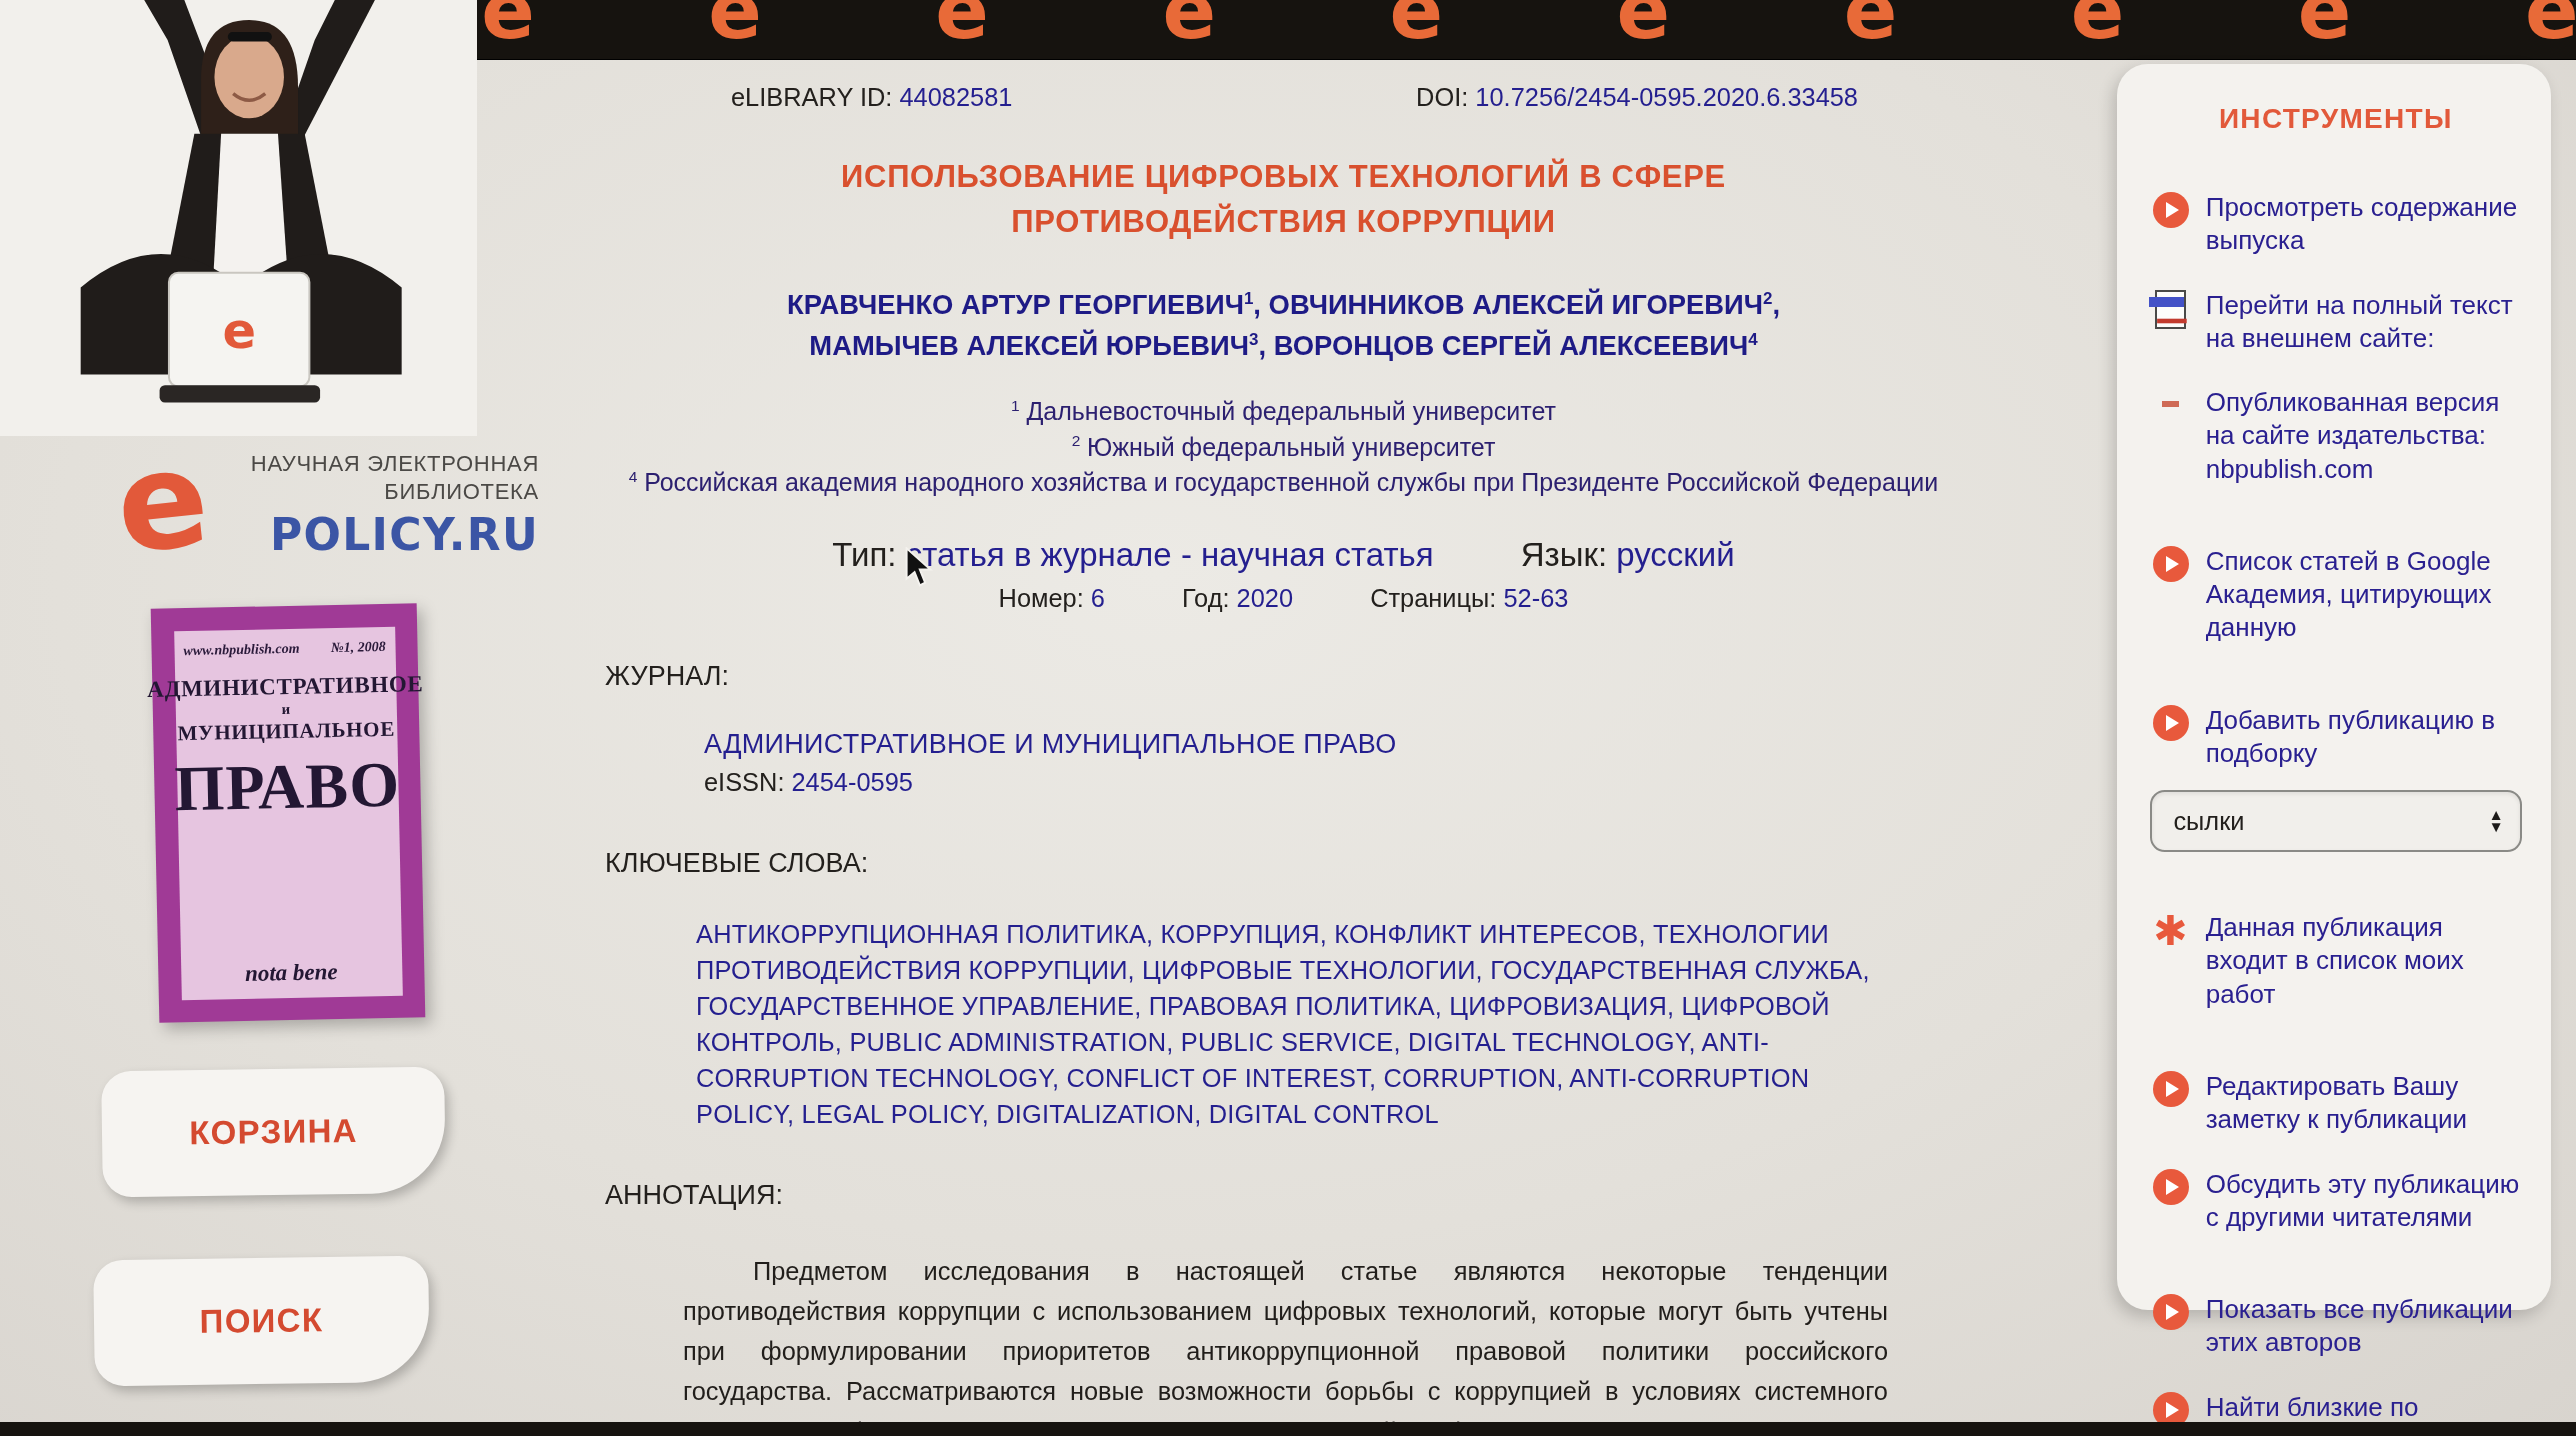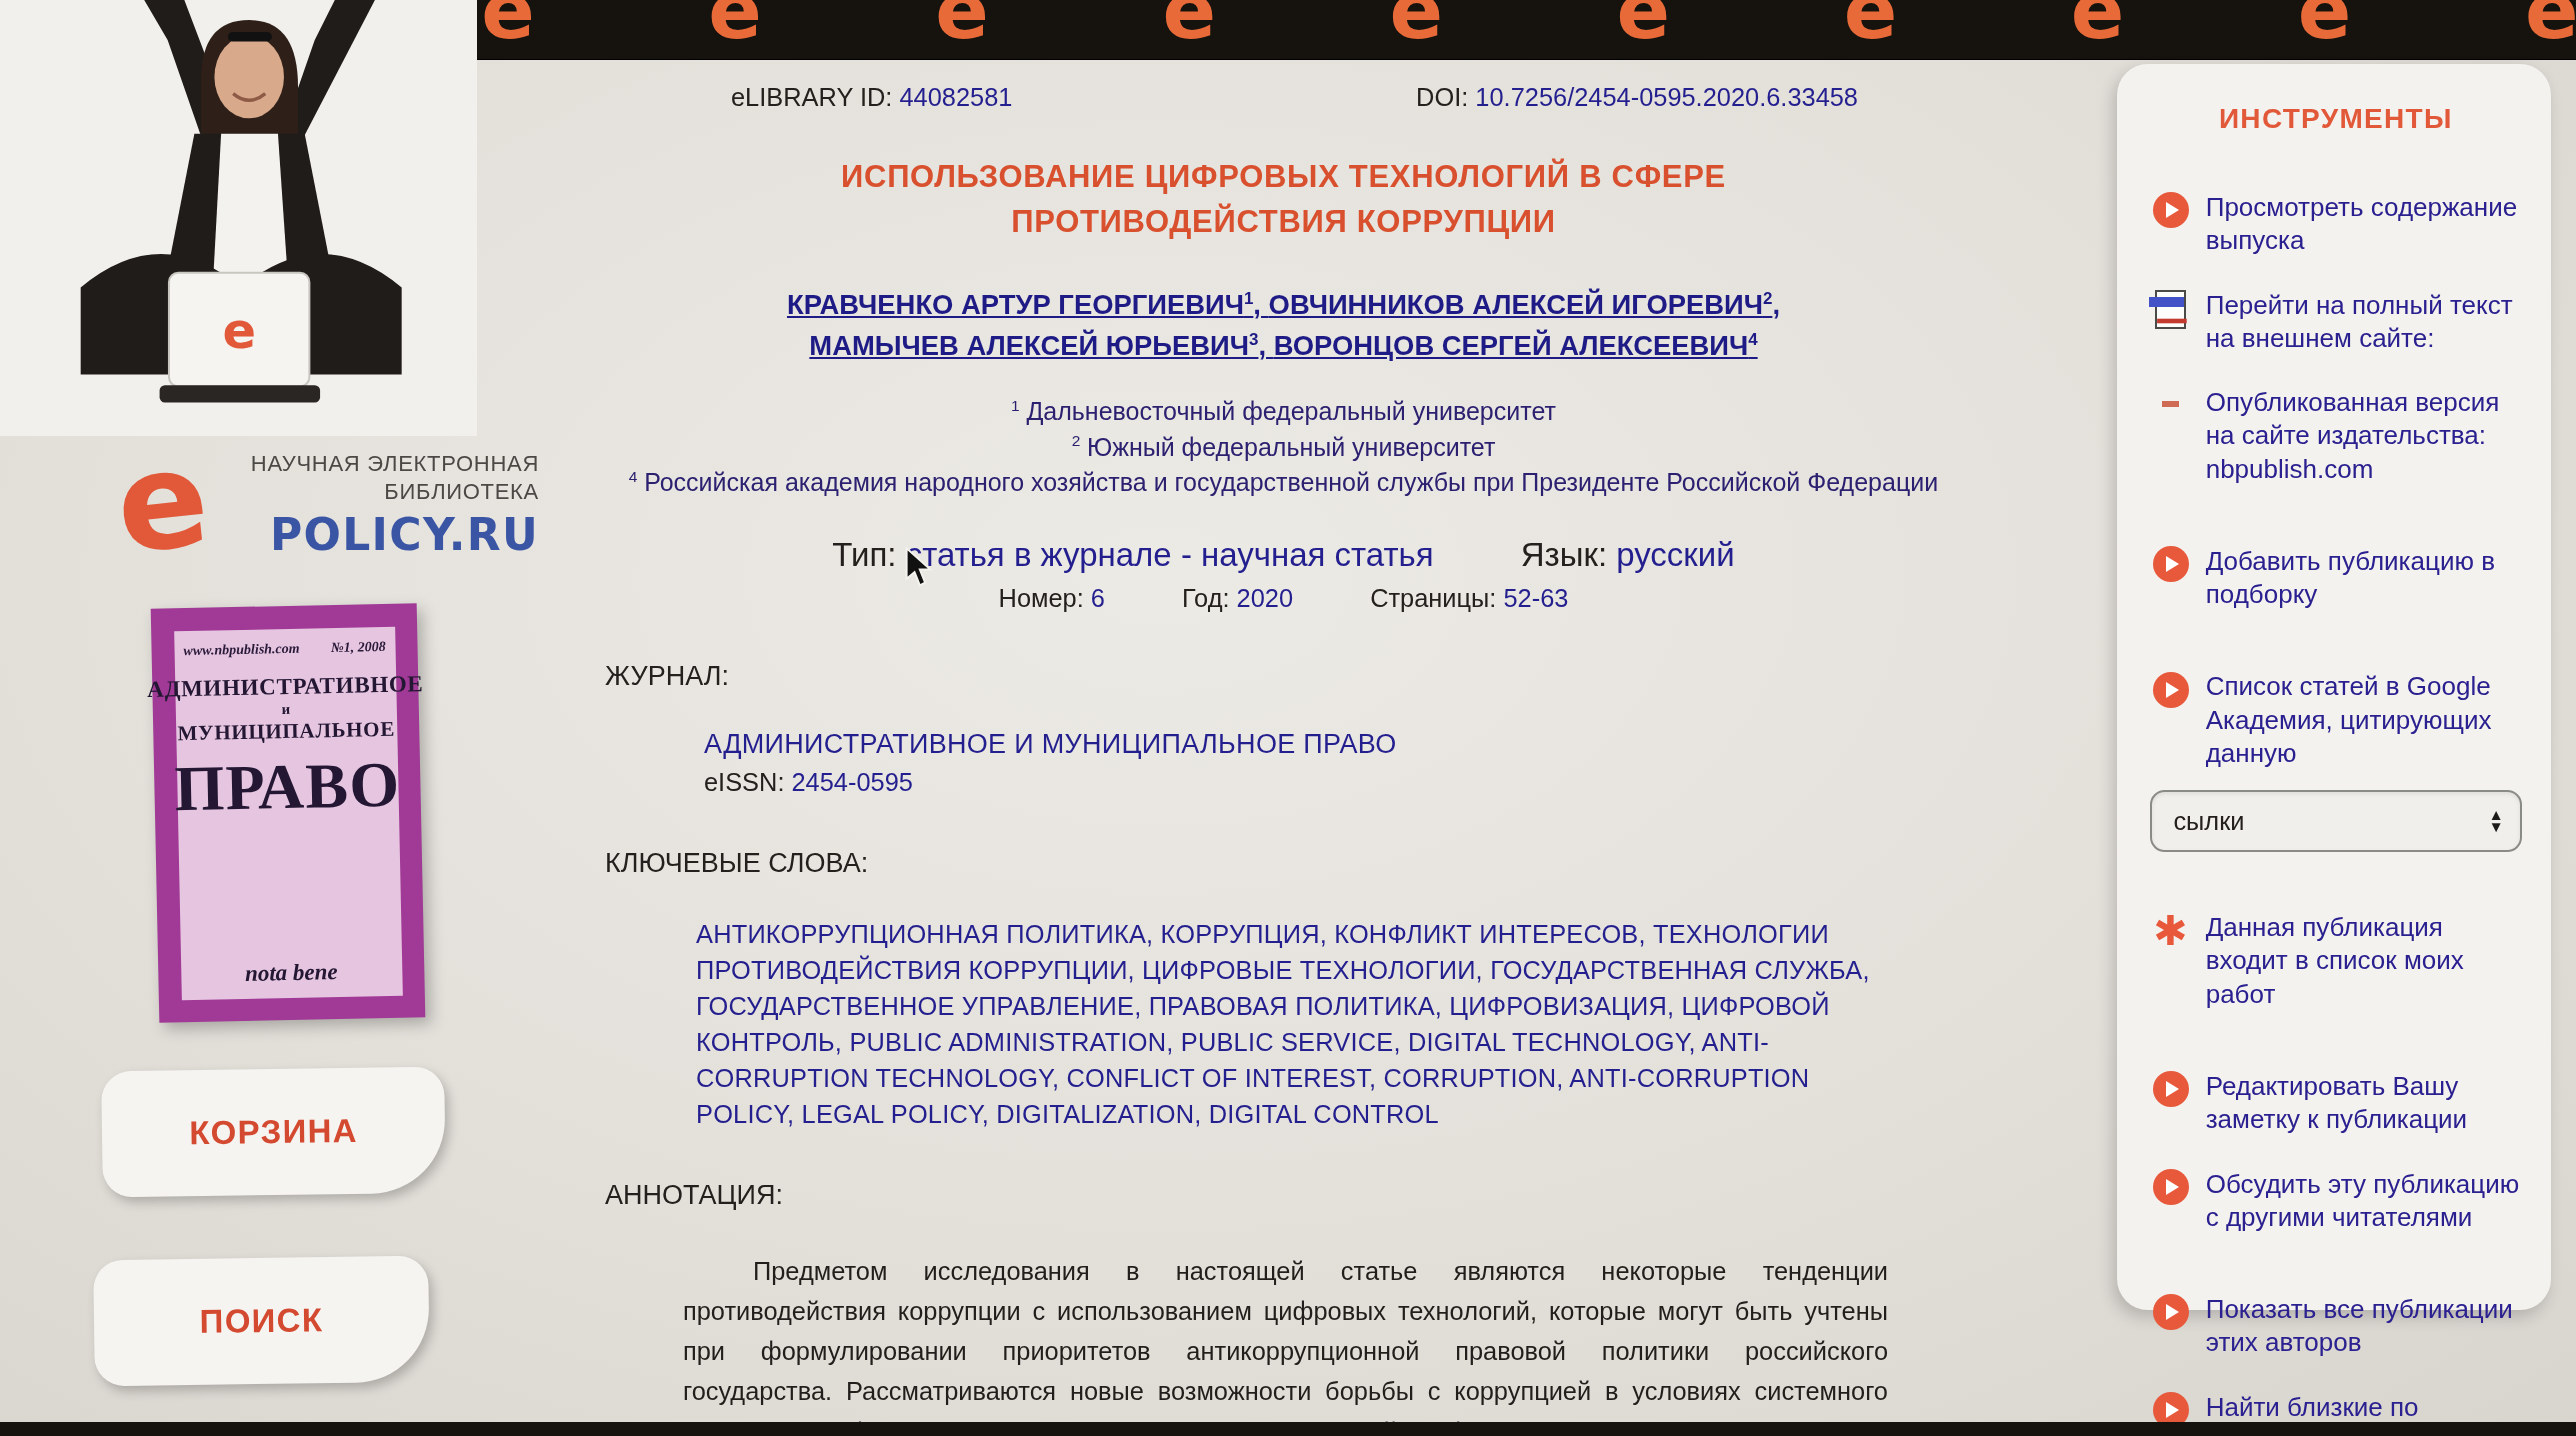--- a/index.html
+++ b/index.html
@@ -64,21 +64,21 @@
   .meta-row{display:flex;padding-top:24px;font-size:25.4px;}
   .meta-id{margin-left:142px;}
   .meta-doi{margin-left:auto;margin-right:120px;}
   .lbl{color:#23201d;}
   .val{color:#241f8f;}
   .art-title{
     margin:43px auto 0;max-width:910px;text-align:center;
     color:#d9502e;font-weight:bold;font-size:31px;line-height:1.45;letter-spacing:0.7px;
   }
   .authors{margin:39px auto 0;max-width:1191px;text-align:center;
-    color:#1e1b86;font-weight:bold;font-size:27.4px;line-height:1.5;text-decoration:underline;}
+    color:#1e1b86;font-weight:bold;font-size:27.4px;line-height:1.5;}
   .author{white-space:nowrap;}
   .author:not(:last-child)::after{content:", ";}
   sup{font-size:62%;}
   .affils{margin:28px auto 0;max-width:1312px;text-align:center;font-size:25px;color:#2c2070;line-height:1.42;}
   .affil sup{margin-right:6.7px;}
   .type-row{margin-top:35px;text-align:center;font-size:33px;}
   .type-row .seg{margin:0 39px;}
   .num-row{margin-top:10.7px;text-align:center;font-size:25.4px;}
   .num-row .seg{margin:0 35px;}
   .section-label{margin-top:48px;margin-left:16px;font-size:27px;color:#23201d;}
@@ -295,26 +295,26 @@
         <span class="tool-text">Перейти на полный текст на внешнем сайте:</span>
       </div>
 
       <div class="tool-item">
         <span class="tool-icon" data-icon="dash"></span>
         <span class="tool-text">Опубликованная версия на сайте издательства: nbpublish.com</span>
       </div>
 
       <div class="tool-item" data-gap="big">
         <span class="tool-icon" data-icon="play"></span>
+        <span class="tool-text">Список статей в Google Академия, цитирующих данную</span>
+      </div>
+
+      <div class="tool-item" data-gap="big">
+        <span class="tool-icon" data-icon="play"></span>
         <span class="tool-text">Добавить публикацию в подборку</span>
-      </div>
-
-      <div class="tool-item" data-gap="big">
-        <span class="tool-icon" data-icon="play"></span>
-        <span class="tool-text">Список статей в Google Академия, цитирующих данную</span>
       </div>
     </div>
 
   <div class="tools-select">
     <span class="sel-val">сылки</span>
     <span class="spinner">
       <span>▲</span>
       <span>▼</span>
     </span>
   </div>

